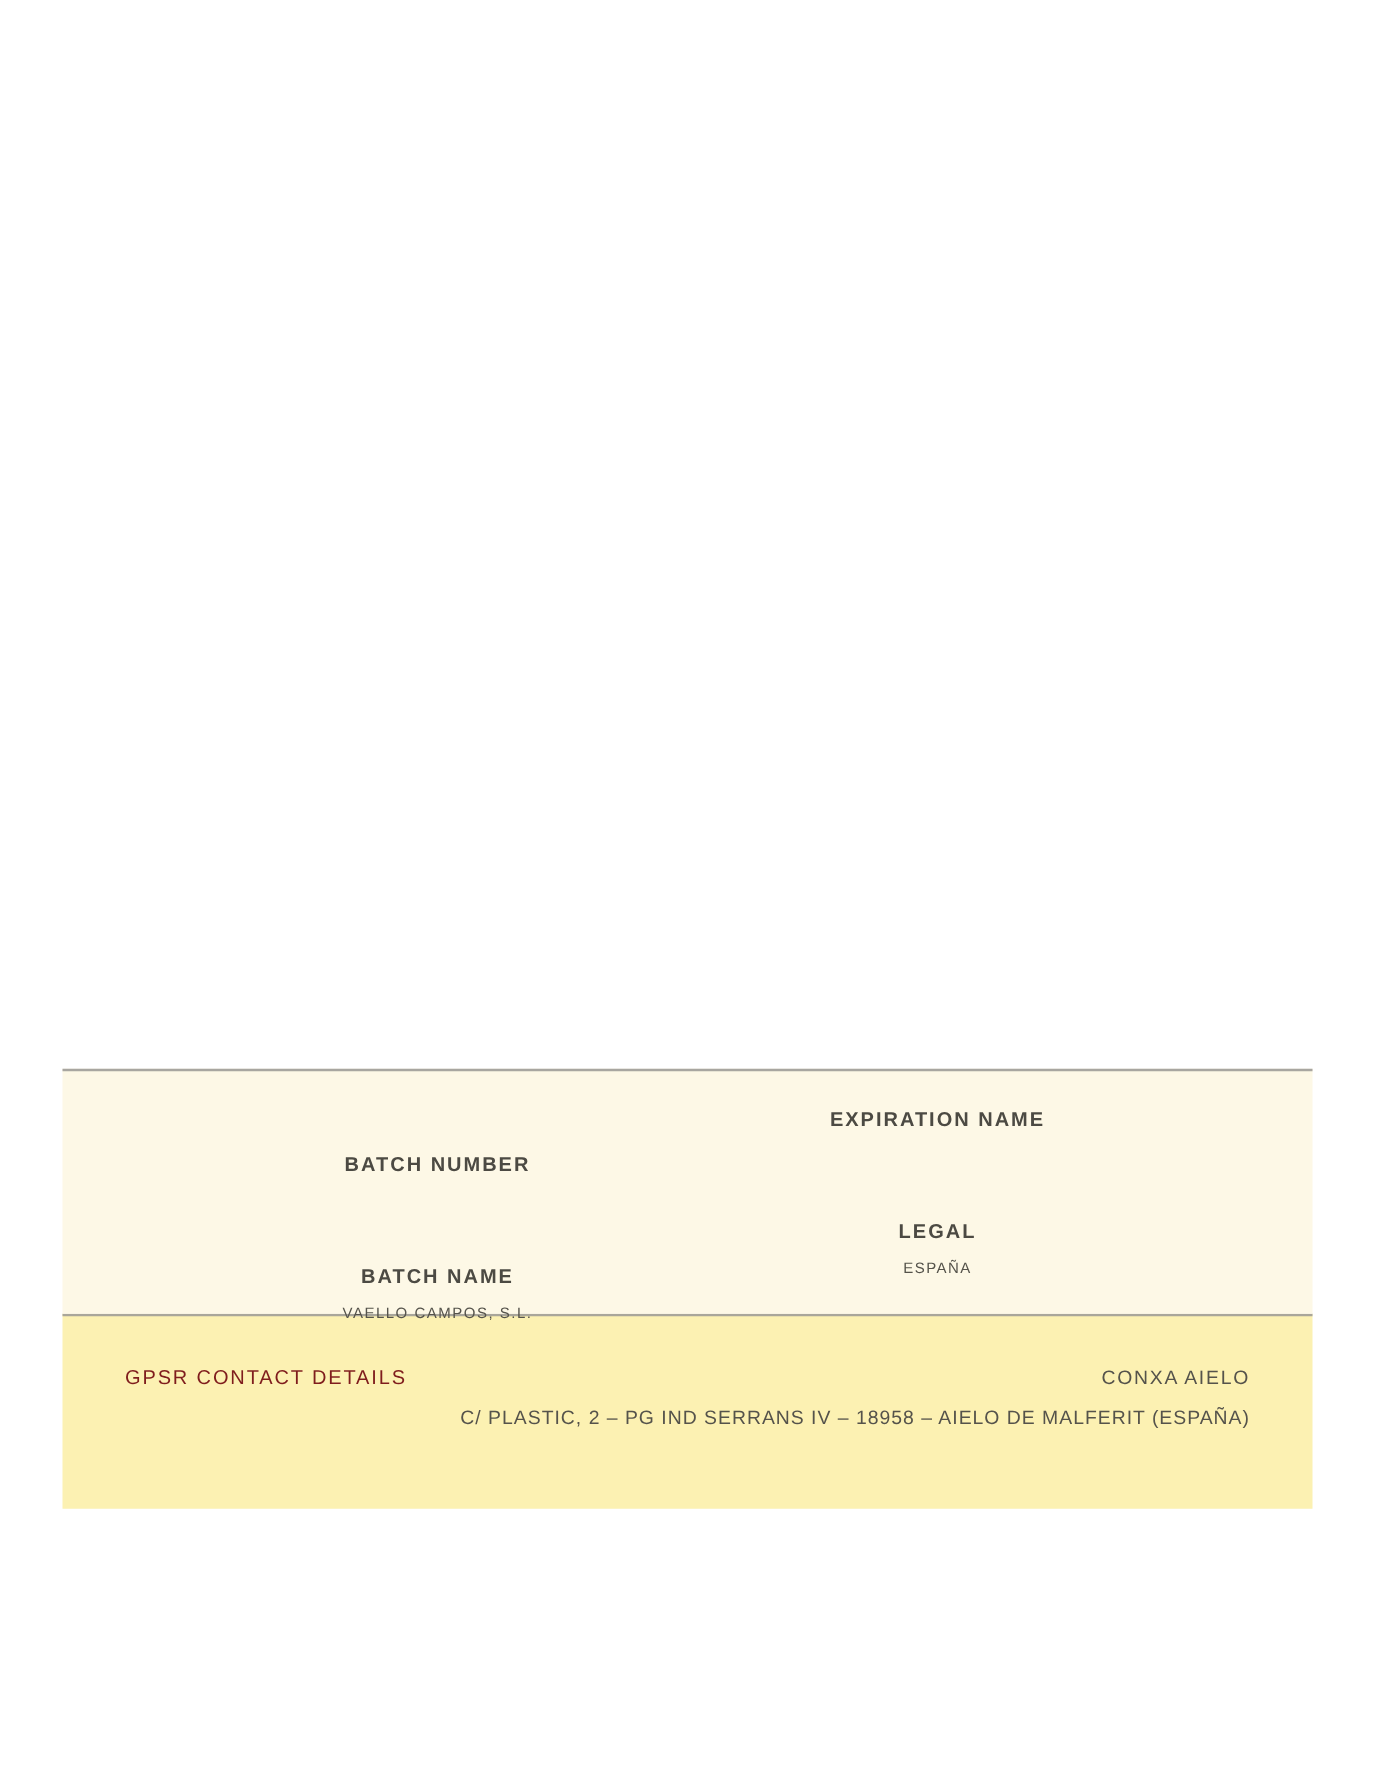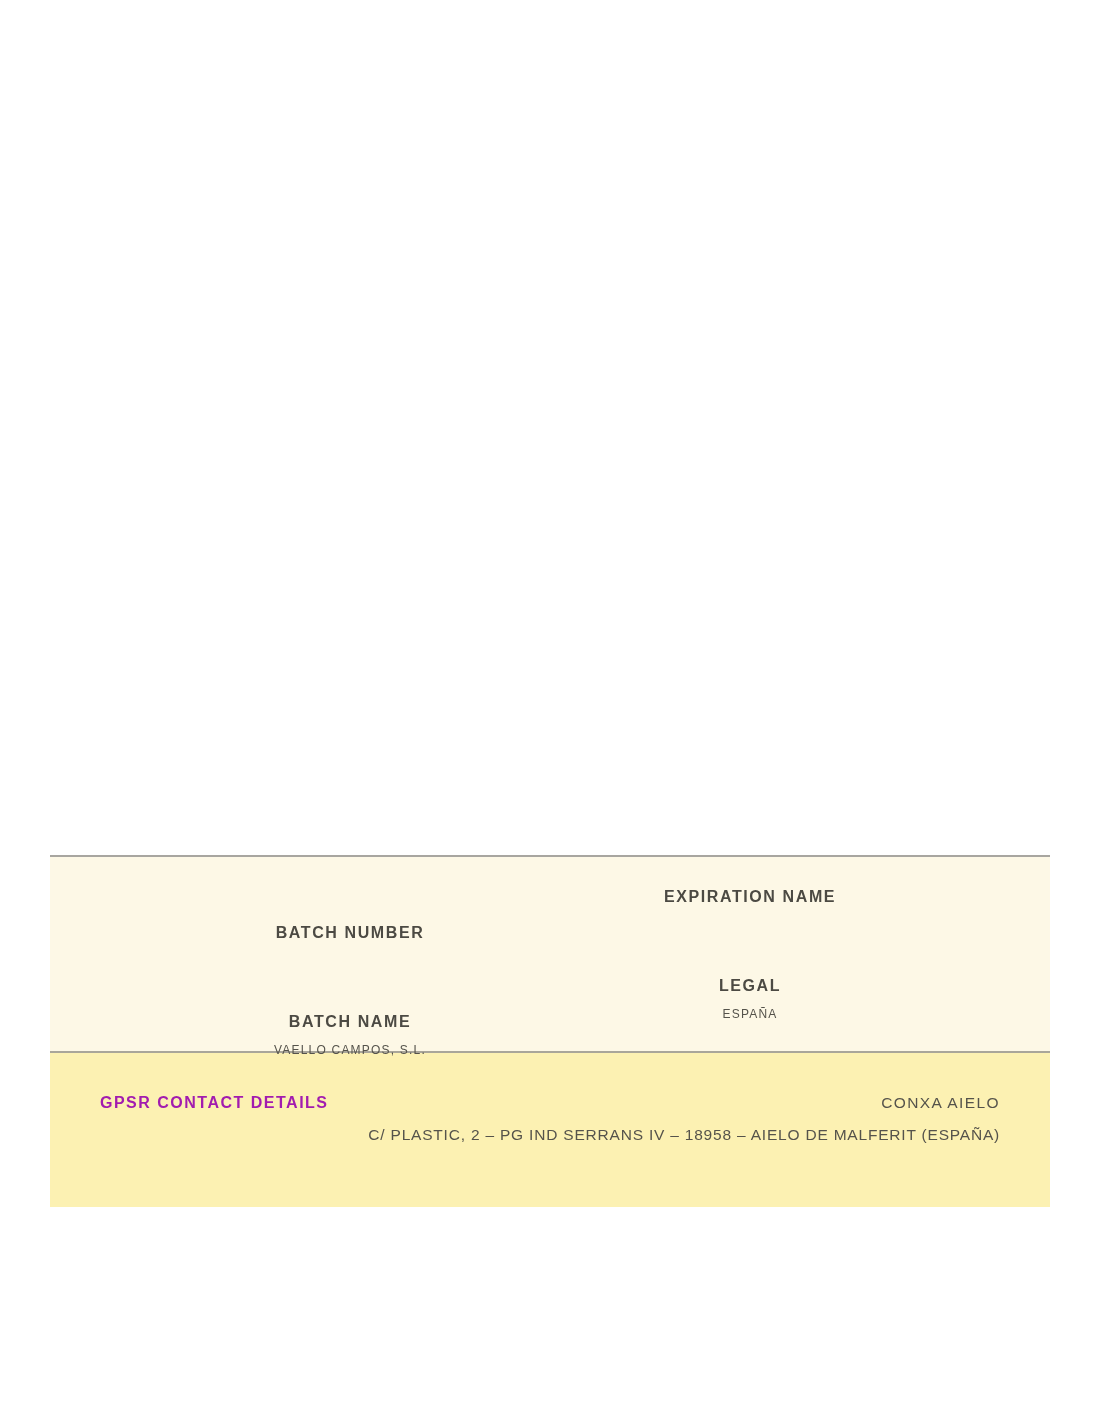--- a/index.html
+++ b/index.html
@@ -65,23 +65,23 @@
     padding: 40px 50px 0 50px;
   }
   .gpsr-header-row {
     display: flex;
     justify-content: space-between;
     align-items: baseline;
     line-height: 20px;
   }
   .gpsr-title {
     font-size: 16px;
-    font-weight: bold;
+    font-weight: normal;
     letter-spacing: 1.5px;
-    color: #a21caf;
+    color: #7f1d1d;
   }
   .gpsr-name {
     font-size: 15.5px;
     letter-spacing: 1.4px;
     color: #55534b;
   }
   .gpsr-line {
     text-align: right;
     font-size: 15.5px;
     letter-spacing: 0.8px;

